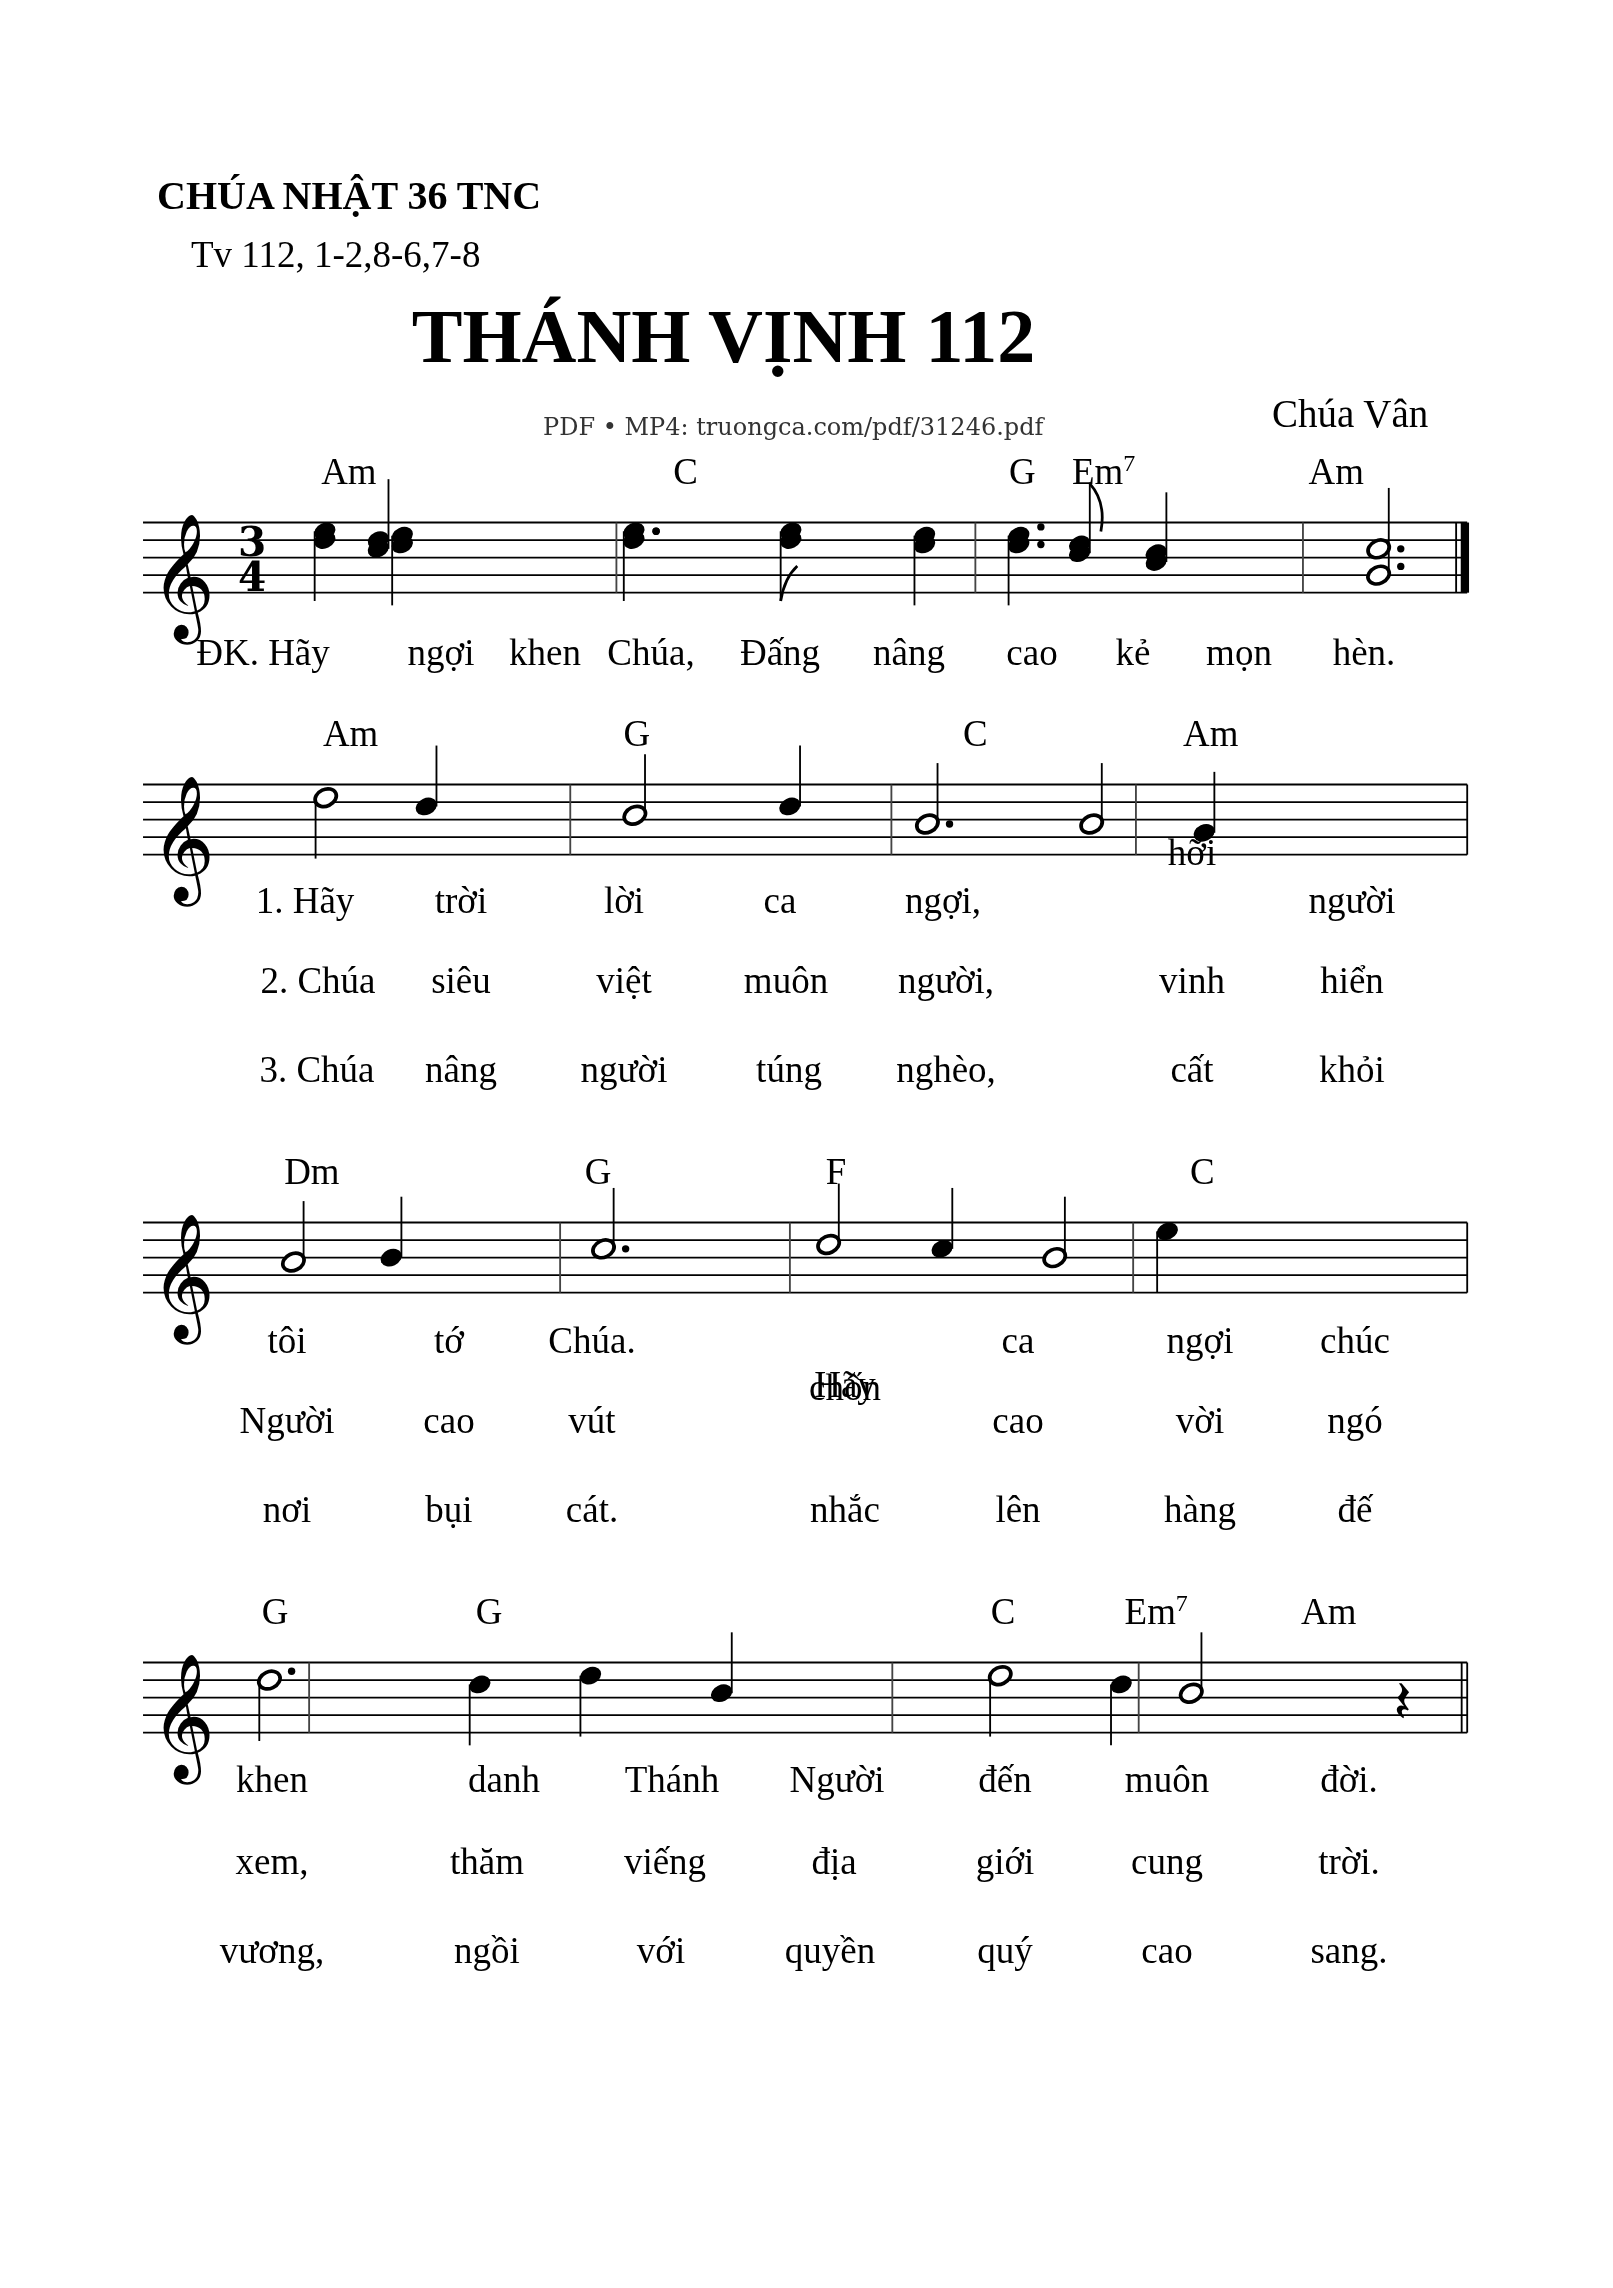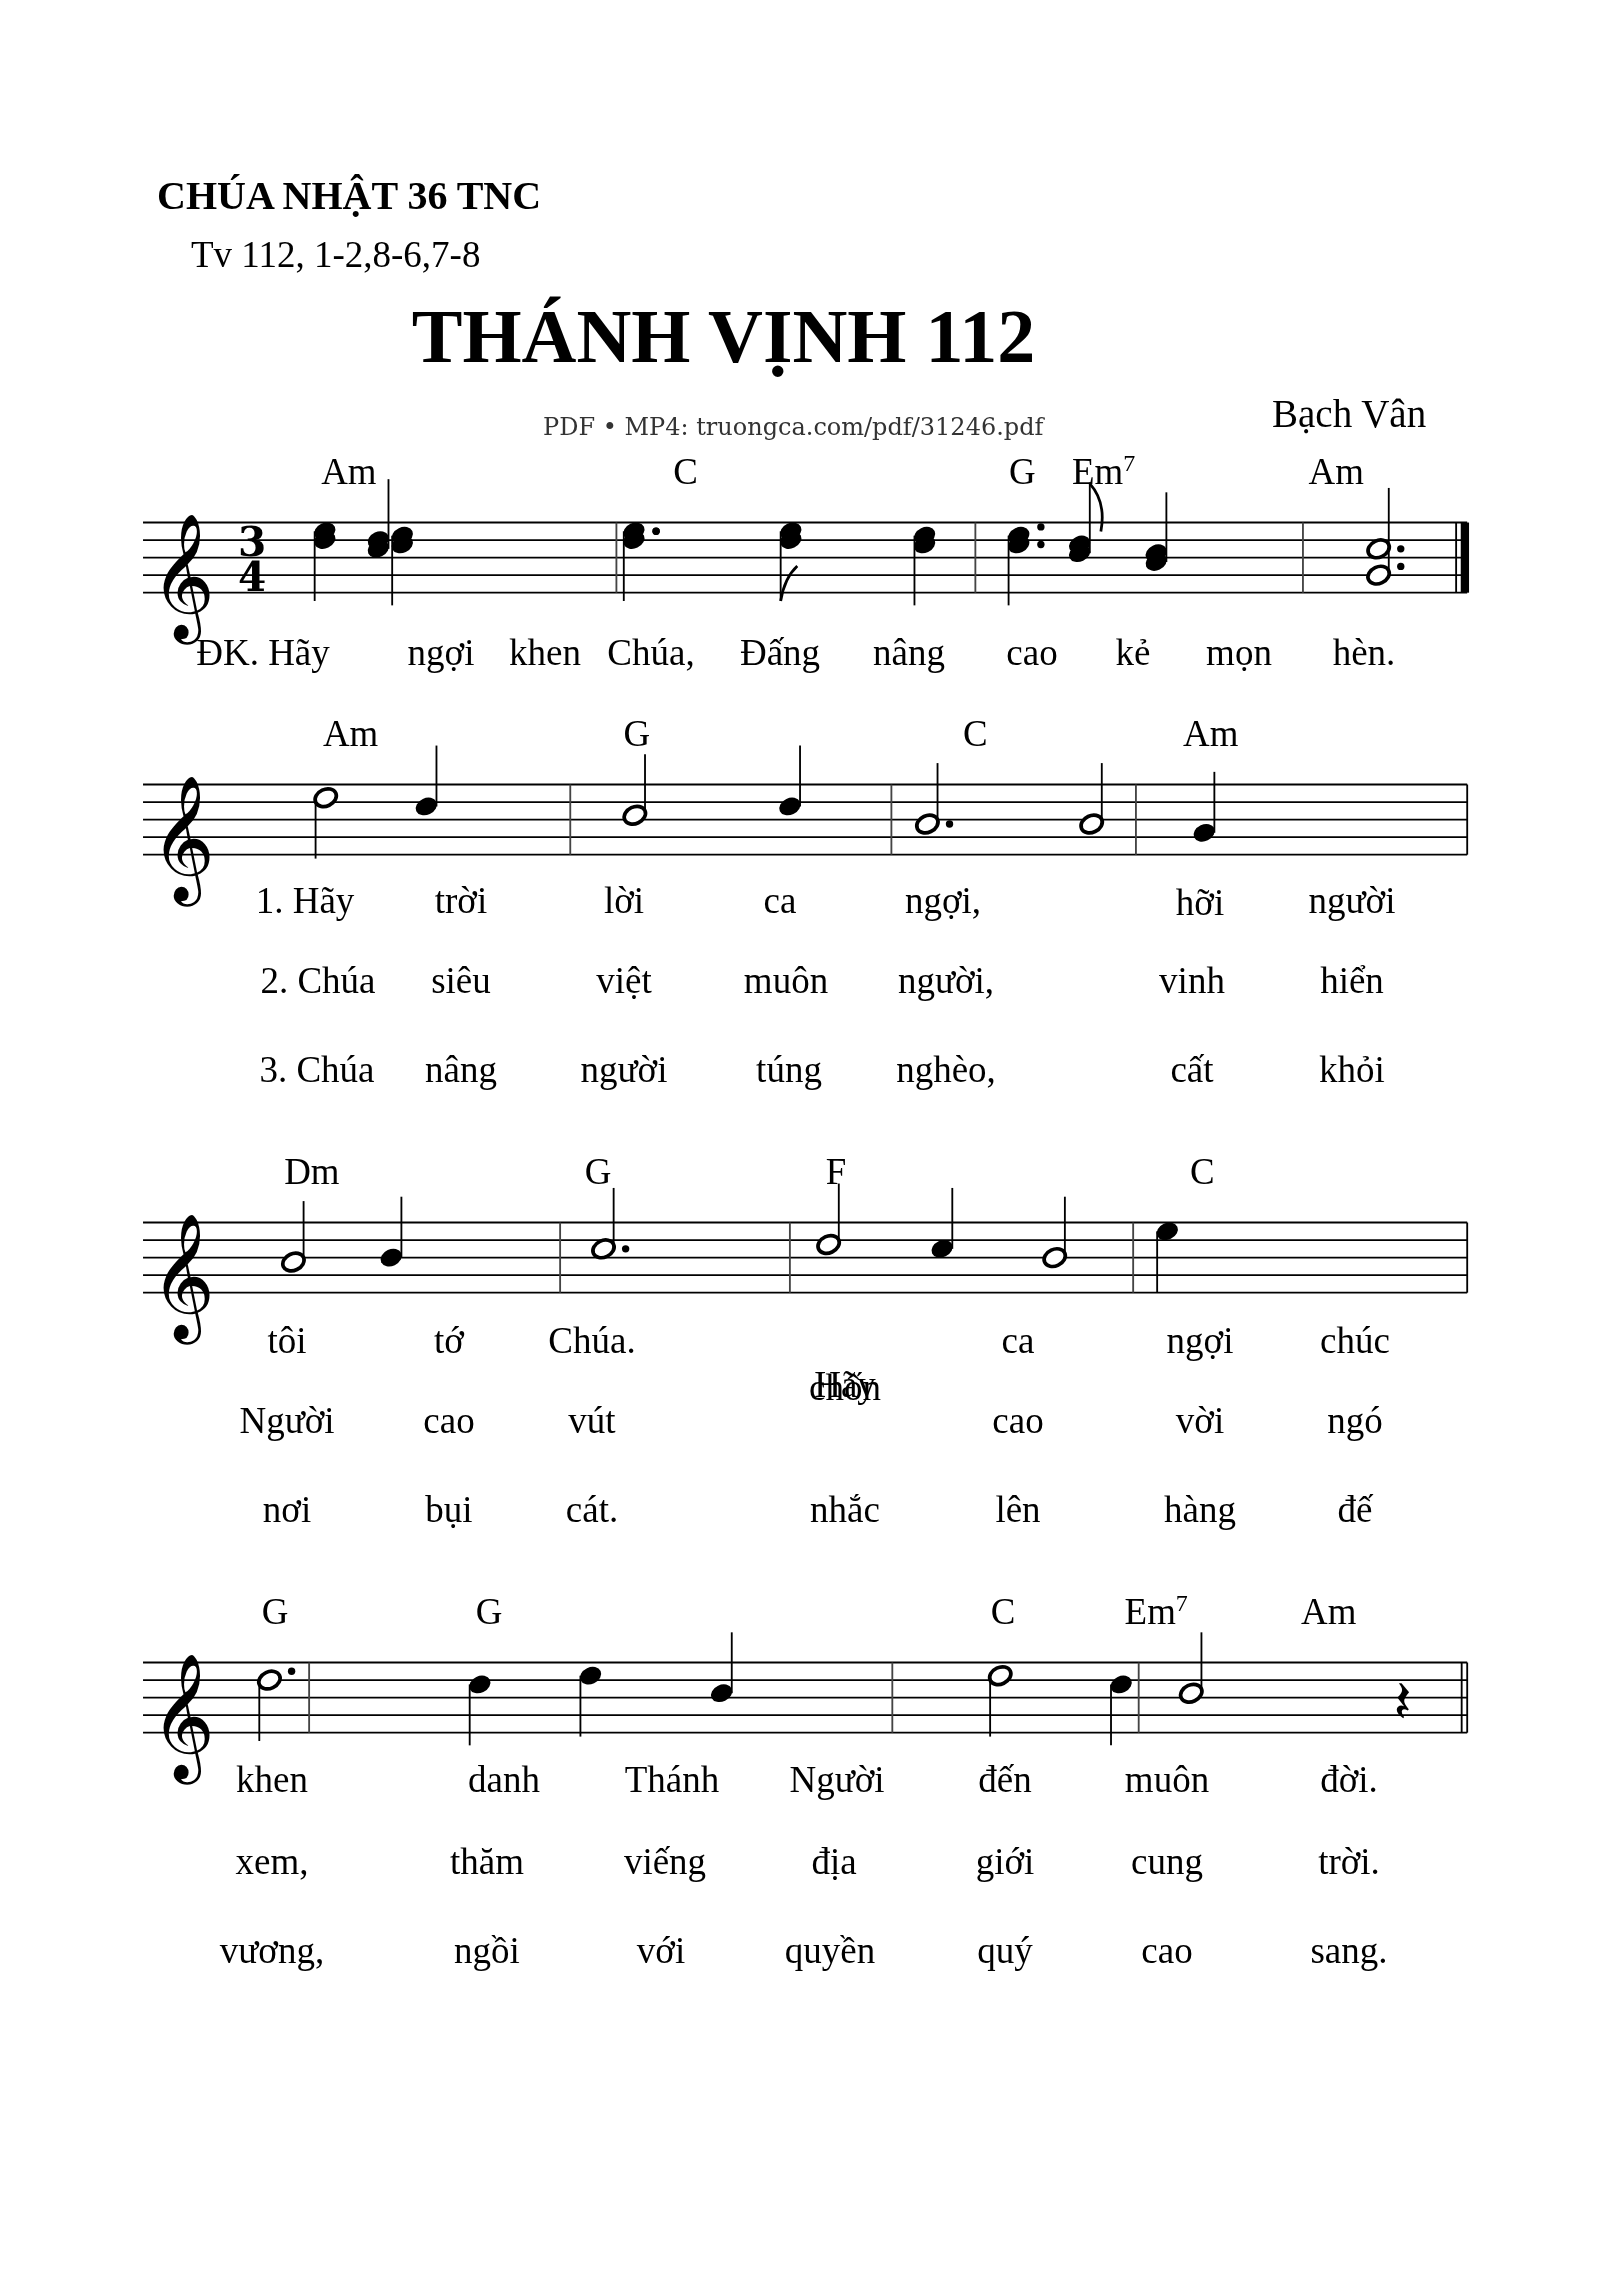--- a/index.html
+++ b/index.html
@@ -14,21 +14,21 @@
   .chord { font-family:"Liberation Serif", serif; font-size:40px; }
   .lyr { position:absolute; font-size:37px; white-space:nowrap; transform:translateX(-50%); }
 </style>
 </head>
 <body>
 
 <div class="abs hdr-sunday">CHÚA NHẬT 36 TNC</div>
 <div class="abs hdr-psalm">Tv 112, 1-2,8-6,7-8</div>
 <div class="abs title">THÁNH VỊNH 112</div>
 <div class="abs pdfline">PDF • MP4: truongca.com/pdf/31246.pdf</div>
-<div class="abs composer">Bạch Vân</div>
+<div class="abs composer">Chúa Vân</div>
 
 <div id="systems">
     <div>
       <svg class="staff" width="1613" height="240" style="top:421px" viewBox="0 0 1748 260">
         <g>
           <line x1="155" x2="1590" y1="110" y2="110" stroke="#000" stroke-width="2"></line>
           <line x1="155" x2="1590" y1="129" y2="129" stroke="#000" stroke-width="2"></line>
           <line x1="155" x2="1590" y1="148" y2="148" stroke="#000" stroke-width="2"></line>
           <line x1="155" x2="1590" y1="167" y2="167" stroke="#000" stroke-width="2"></line>
           <line x1="155" x2="1590" y1="186" y2="186" stroke="#000" stroke-width="2"></line>
@@ -165,21 +165,21 @@
         <text x="690" y="68" class="chord" text-anchor="middle">G</text>
         <text x="1057" y="68" class="chord" text-anchor="middle">C</text>
         <text x="1312" y="68" class="chord" text-anchor="middle">Am</text>
       </svg>
       <div>
         <span class="lyr" style="left: 305px; top: 879px;">1. Hãy</span>
         <span class="lyr" style="left: 461px; top: 879px;">trời</span>
         <span class="lyr" style="left: 624px; top: 879px;">lời</span>
         <span class="lyr" style="left: 780px; top: 879px;">ca</span>
         <span class="lyr" style="left: 943px; top: 879px;">ngợi,</span>
-        <span class="lyr" style="left: 1192px; top: 881px; margin-left: 8px;">hỡi</span>
+        <span class="lyr" style="left: 1192px; top: 831px;">hỡi</span>
         <span class="lyr" style="left: 1352px; top: 879px;">người</span>
       </div>
       <div>
         <span class="lyr" style="left: 318px; top: 959px;">2. Chúa</span>
         <span class="lyr" style="left: 461px; top: 959px;">siêu</span>
         <span class="lyr" style="left: 624px; top: 959px;">việt</span>
         <span class="lyr" style="left: 786px; top: 959px;">muôn</span>
         <span class="lyr" style="left: 946px; top: 959px;">người,</span>
         <span class="lyr" style="left: 1192px; top: 959px;">vinh</span>
         <span class="lyr" style="left: 1352px; top: 959px;">hiển</span>

